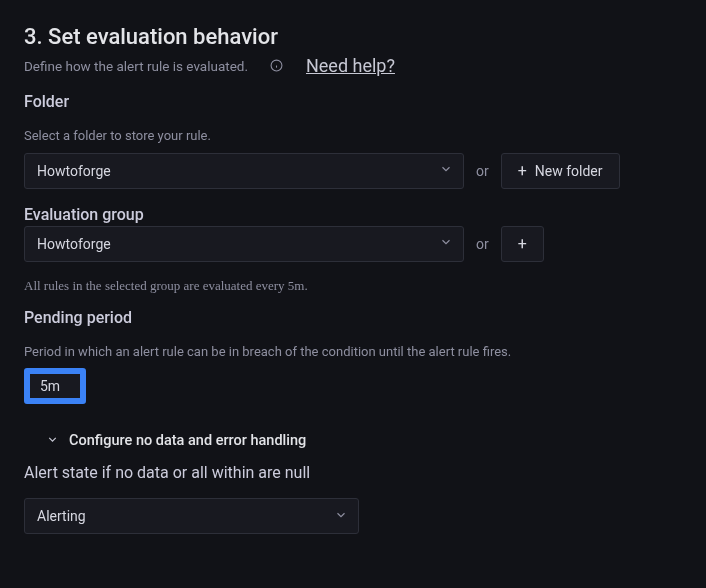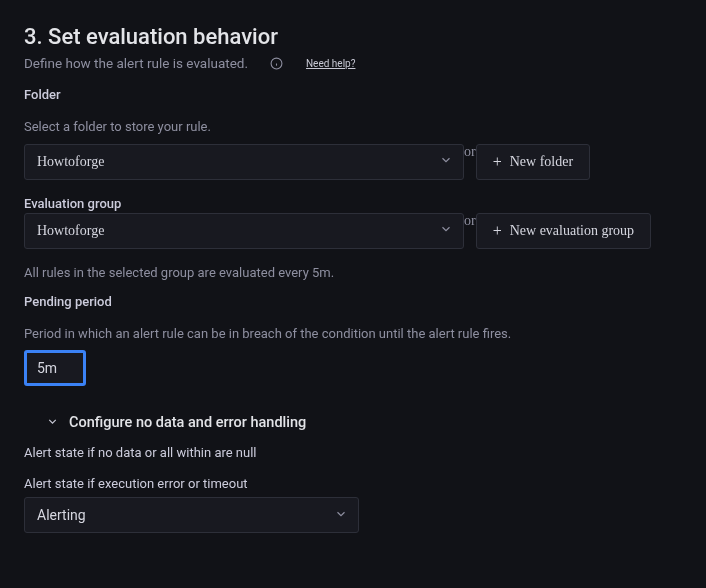--- a/index.html
+++ b/index.html
@@ -24,49 +24,49 @@
     font-size: 13.5px;
     margin-bottom: 16px;
     display: flex;
     align-items: center;
     gap: 22px;
   }
   .help-link {
     color: #c7c8d4;
     text-decoration: underline;
     cursor: pointer;
-    font-size: 10px;
+    font-size: 18px;
   }
   .info-icon {
     display: inline-flex;
     align-items: center;
     justify-content: center;
     width: 14px;
     height: 14px;
     color: #8e8fa0;
   }
   .field-block { margin-bottom: 16px; }
   .field-label {
     color: #ccccdc;
-    font-size: 13px;
+    font-size: 16px;
     font-weight: 500;
     margin-bottom: 2px;
   }
   .field-desc {
     color: #8e8fa0;
     font-size: 13px;
     margin-bottom: 8px;
     line-height: 1.35;
     max-width: 500px;
     margin-top: 16px;
   }
   .row {
     display: flex;
-    align-items: flex-start;
-    font-family: Liberation Serif, serif;
+    align-items: center;
+    gap: 12px;
   }
   .select {
     background: #181920;
     border: 1px solid #2d2f39;
     border-radius: 3px;
     height: 36px;
     display: flex;
     align-items: center;
     justify-content: space-between;
     padding: 0 10px 0 12px;
@@ -106,24 +106,25 @@
   }
   .plus-icon {
     font-size: 16px;
     line-height: 1;
     font-weight: 400;
   }
   .note {
     color: #8e8fa0;
     font-size: 13px;
     margin: 16px 0 14px 0;
+    font-family: Liberation Serif, serif;
   }
   .pending-input {
     background: #181920;
-    border: 3px solid #3b82f6;
+    border: 6px solid #3b82f6;
     border-radius: 3px;
     height: 36px;
     width: 62px;
     padding: 0 10px;
     color: #d6d7e0;
     font-size: 14px;
     display: flex;
     align-items: center;
   }
   .expand-row {
@@ -185,21 +186,20 @@
       <span class="select-text">Howtoforge</span>
       <span class="chevron">
         <svg width="14" height="14" viewBox="0 0 24 24" fill="none" stroke="currentColor" stroke-width="2">
             <polyline points="6 9 12 15 18 9"></polyline>
           </svg>
       </span>
     </div>
     <span class="or-text">or</span>
     <div class="btn">
       <span class="plus-icon">+</span>
-      <span>New evaluation group</span>
     </div>
   </div>
 </div>
 
 <div class="note">All rules in the selected group are evaluated every 5m.</div>
 
 <div class="field-block">
   <div class="field-label">Pending period</div>
   <div class="field-desc">Period in which an alert rule can be in breach of the condition until the alert rule fires.</div>
   <div class="pending-input">
@@ -214,21 +214,20 @@
       </svg>
   </span>
   <span class="expand-label">Configure no data and error handling</span>
 </div>
 
 <div class="field-block">
   <div class="field-label" style="font-weight:400;margin-bottom:6px;">Alert state if no data or all within are null</div>
 </div>
 
 <div class="field-block" style="margin-bottom:0;">
-  <div class="field-label" style="font-weight:400;margin-bottom:6px;">Alert state if execution error or timeout</div>
   <div class="select medium">
     <span class="select-text">Alerting</span>
     <span class="chevron">
       <svg width="14" height="14" viewBox="0 0 24 24" fill="none" stroke="currentColor" stroke-width="2">
           <polyline points="6 9 12 15 18 9"></polyline>
         </svg>
     </span>
   </div>
 </div>
 

